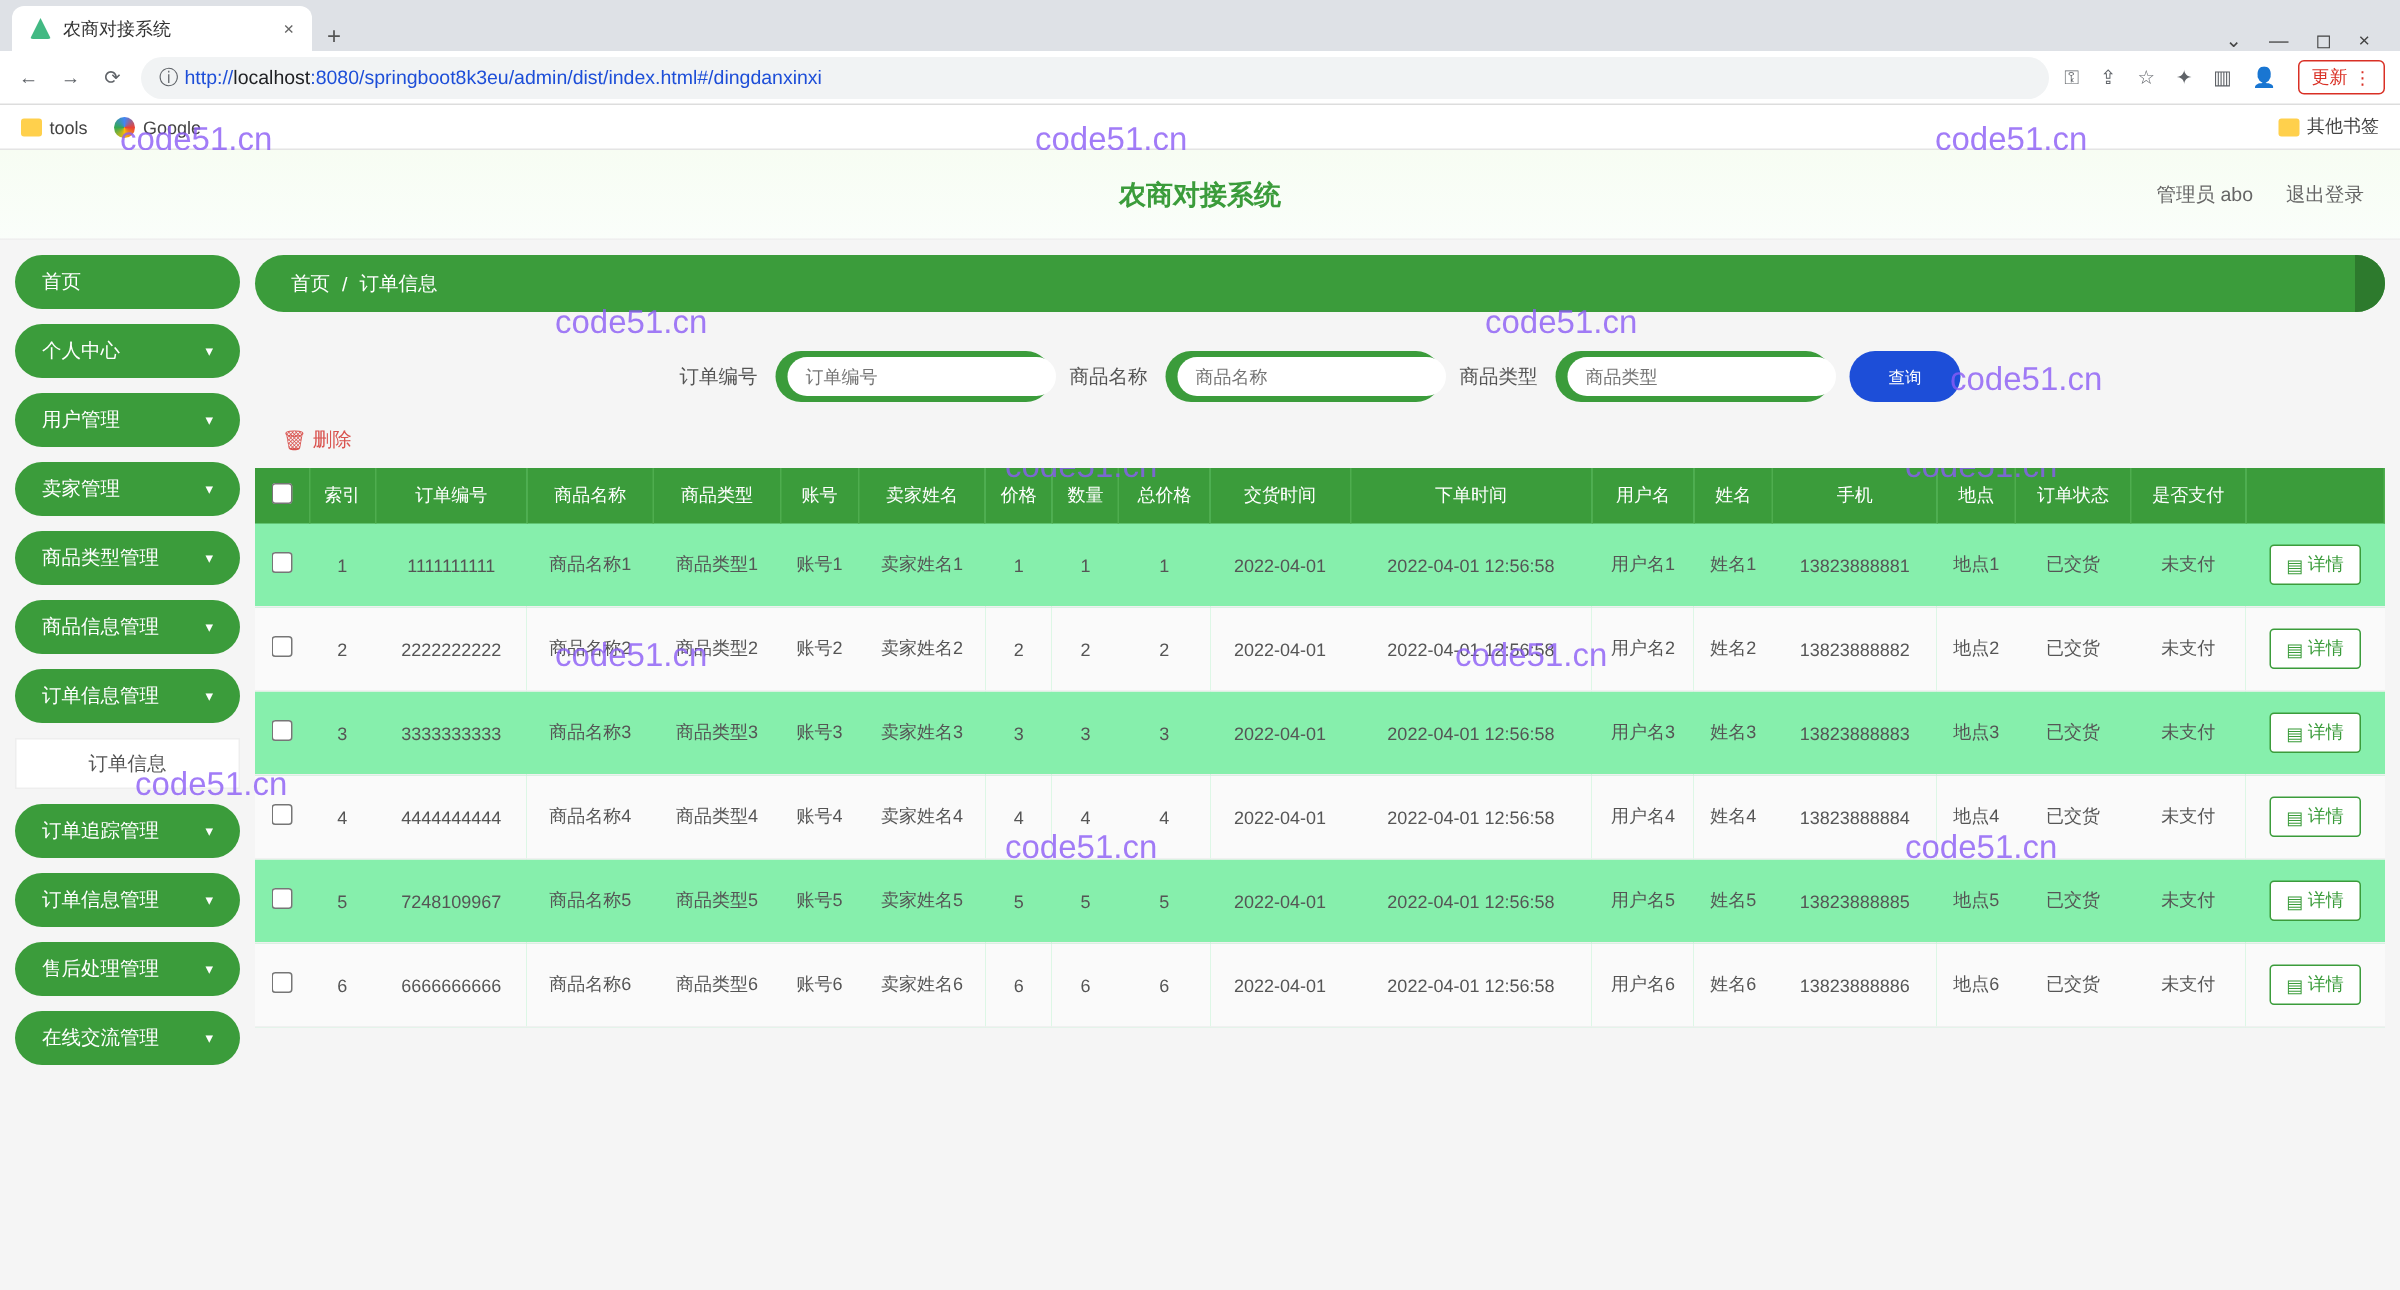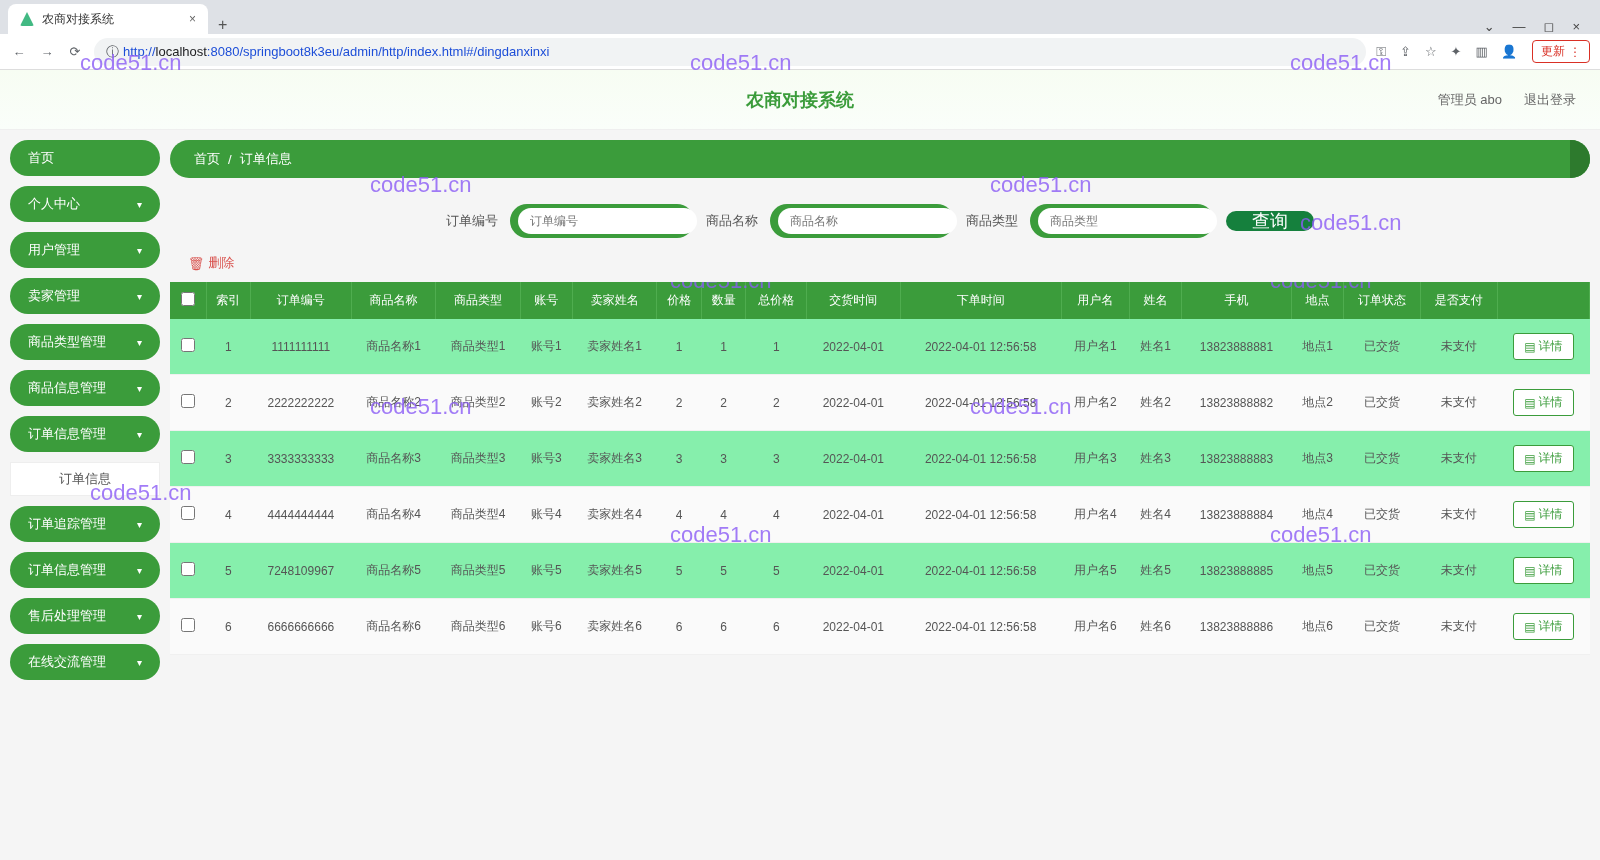--- a/index.html
+++ b/index.html
@@ -33,21 +33,21 @@
 .sb-sub{background:#fff;border:1px solid #eee;height:34px;display:flex;align-items:center;justify-content:center;color:#555;font-size:13px}
 .content{flex:1;min-width:0}
 .breadcrumb{background:#3b9c3b;color:#fff;border-radius:24px;height:38px;display:flex;align-items:center;padding:0 24px;font-size:13px;position:relative}
 .breadcrumb::after{content:"";position:absolute;right:0;top:0;width:20px;height:38px;background:#2d7a2d;border-radius:0 24px 24px 0}
 .bc-sep{margin:0 8px}
 .filters{display:flex;align-items:center;gap:12px;padding:26px 0 10px;flex-wrap:wrap}
 .f-label{color:#555;font-size:13px}
 .pill-input{background:#3b9c3b;border-radius:22px;height:34px;display:flex;align-items:center;padding:0 4px 0 4px;width:184px}
 .pill-input input{flex:1;border:none;background:#fff;border-radius:18px;height:26px;margin:0 4px;padding:0 12px;font-size:12px;outline:none}
 .pill-input .srch{color:#fff;padding:0 8px;font-size:13px}
-.pill-btn{background:#15803d;color:#fff;border-radius:22px;height:20px;padding:0 26px;display:flex;align-items:center;cursor:pointer;font-size:18px}
+.pill-btn{background:#1d4ed8;color:#fff;border-radius:22px;height:34px;padding:0 26px;display:flex;align-items:center;cursor:pointer;font-size:11px}
 .del-link{color:#d9534f;display:flex;align-items:center;gap:4px;margin:6px 0 10px 18px;font-size:13px;cursor:pointer}
 .table{width:100%;border-collapse:collapse;background:#86efac}
 .table th{background:#3b9c3b;color:#fff;font-weight:normal;font-size:12px;padding:10px 4px;border-right:1px solid #4fad4f;text-align:center}
 .table td{padding:14px 4px;text-align:center;font-size:12px;color:#555;border-bottom:1px solid #f0f0f0}
 .table tr:nth-child(even) td{background:#fafafa}
 .chk{width:14px;height:14px}
 .detail-btn{border:1px solid #3b9c3b;color:#3b9c3b;background:#fff;border-radius:3px;padding:4px 10px;font-size:12px;cursor:pointer;display:inline-flex;align-items:center;gap:3px}
 .wm{position:absolute;color:#8b5cf6;font-size:22px;pointer-events:none;opacity:.8;font-family:Arial}
 .red-wm{position:absolute;color:#e23;font-size:34px;font-weight:bold;pointer-events:none;z-index:50;letter-spacing:2px;white-space:nowrap}
 .table-wrap{position:relative;overflow-x:auto}
@@ -72,34 +72,48 @@
   </div>
   <div class="addr-bar">
     <span class="nav-icon">←</span>
     <span class="nav-icon">→</span>
     <span class="nav-icon">⟳</span>
     <div class="url-box">
       <span class="url-prefix">ⓘ</span>
       <span class="url-gray">http://</span>
         <span>localhost</span>
         <span class="url-gray">:8080</span>
-        <span class="url-gray">/springboot8k3eu/admin/http/index.html#/dingdanxinxi</span>
+        <span class="url-gray">/springboot8k3eu/admin/dist/index.html#/dingdanxinxi</span>
     </div>
     <div class="addr-icons">
       <span>⚿</span>
       <span>⇪</span>
       <span>☆</span>
       <span>✦</span>
       <span>▥</span>
       <span>👤</span>
       <span class="update-btn">
           <span>更新</span>
           <span>⋮</span>
         </span>
     </div>
+  </div>
+  <div class="bookmarks">
+    <div class="bm-item">
+        <span class="folder-ic"></span>
+        <span>tools</span>
+      </div>
+    <div class="bm-item">
+        <span class="g-ic"></span>
+        <span>Google</span>
+      </div>
+    <div class="bm-right bm-item">
+        <span class="folder-ic"></span>
+        <span>其他书签</span>
+      </div>
   </div>
 </div>
 
 <div style="position:relative">
 <span class="wm" style="left:80px;top:-20px">code51.cn</span>
 <span class="wm" style="left:690px;top:-20px">code51.cn</span>
 <span class="wm" style="left:1290px;top:-20px">code51.cn</span>
 </div>
 
 <div class="app-header">

